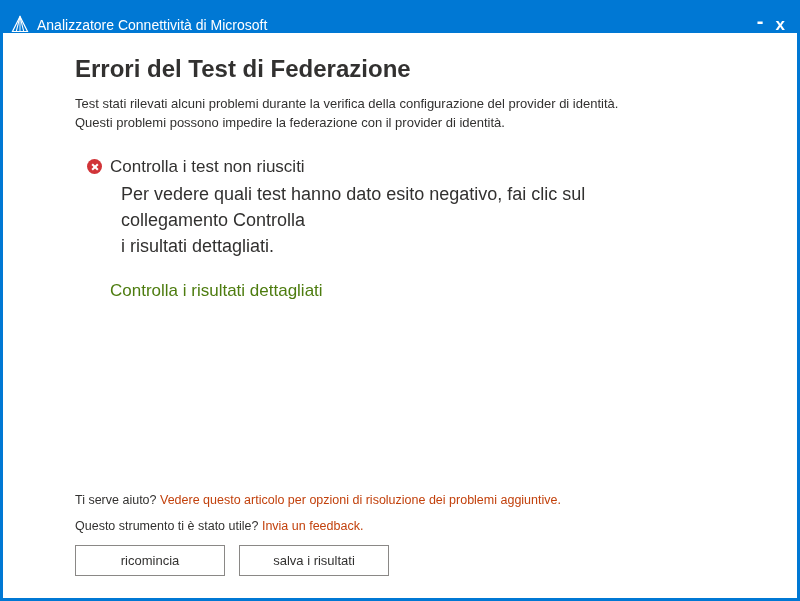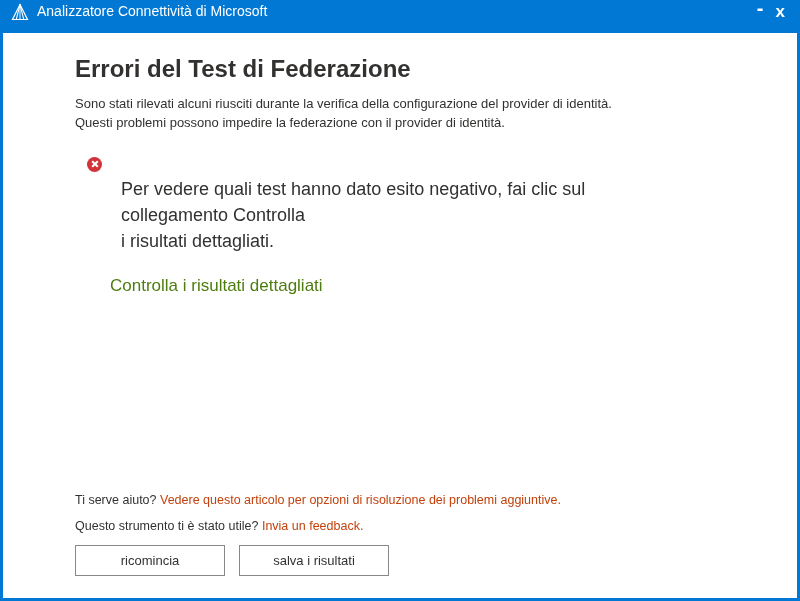--- a/index.html
+++ b/index.html
@@ -15,21 +15,21 @@
       height: 601px;
       border: 3px solid #0078d4;
       background: #fff;
       display: flex;
       flex-direction: column;
     }
     .title-bar {
       height: 30px;
       background: #0078d4;
       display: flex;
-      align-items: flex-start;
+      align-items: flex-end;
       color: #fff;
       padding: 0 8px;
       font-size: 14px;
     }
     .title-bar .logo {
       width: 18px;
       height: 18px;
       margin-right: 8px;
       flex-shrink: 0;
     }
@@ -158,27 +158,28 @@
     <span class="title-text">Analizzatore Connettività di Microsoft</span>
     <div class="win-controls">
       <span class="min-btn">-</span>
       <span class="close-btn">x</span>
     </div>
   </div>
 
   <div class="content">
     <h1 class="page-title">Errori del Test di Federazione</h1>
     <div class="page-desc">
-      <span>Sono stati rilevati alcuni riusciti durante la verifica della configurazione del provider di identità.</span><br>
+      <span>Test stati rilevati alcuni problemi durante la verifica della configurazione del provider di identità.</span><br>
       <span>Questi problemi possono impedire la federazione con il provider di identità.</span>
     </div>
 
     <div class="section">
       <div class="section-header">
         <span class="error-badge"></span>
+        <span class="section-title">Controlla i test non riusciti</span>
       </div>
       <div class="section-body">
         <span>Per vedere quali test hanno dato esito negativo, fai clic sul collegamento Controlla</span><br>
         <span>i risultati dettagliati.</span>
       </div>
       <span class="link">Controlla i risultati dettagliati</span>
     </div>
 
     <div class="spacer"></div>
 

